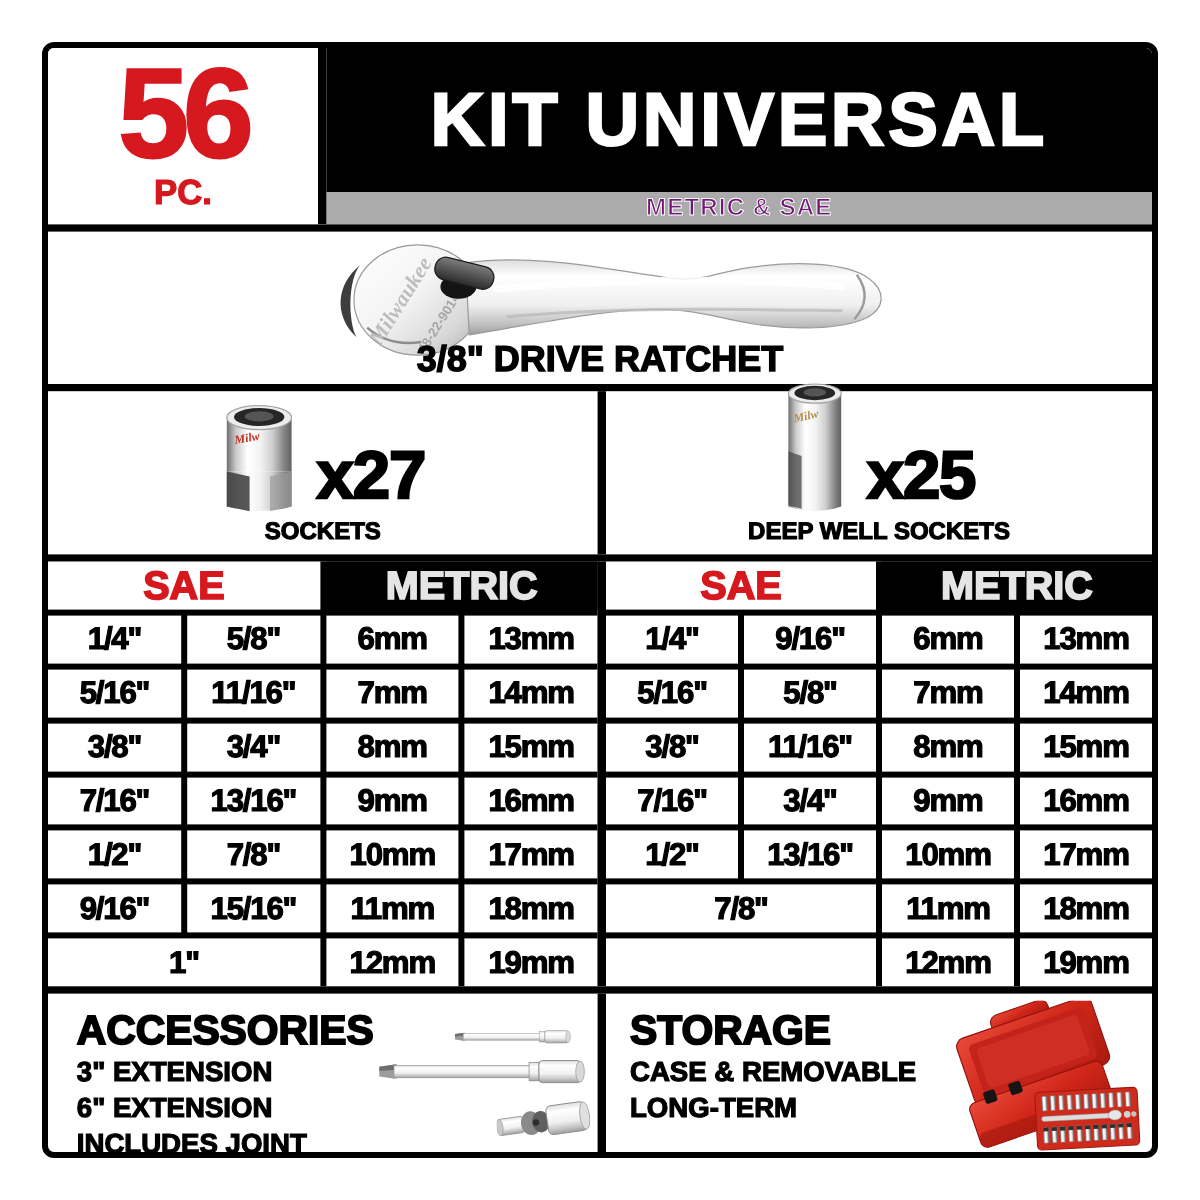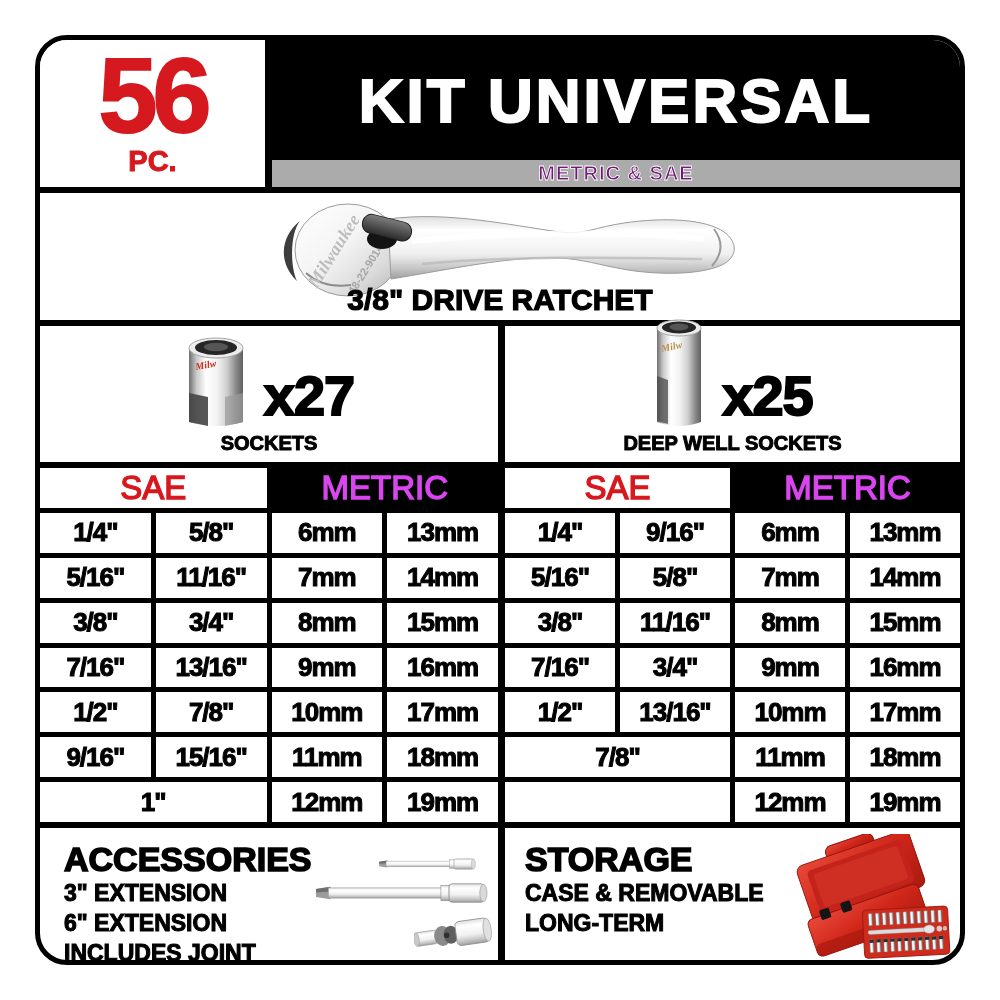--- a/index.html
+++ b/index.html
@@ -1,19 +1,19 @@
 <!DOCTYPE html>
 <html><head>
 <meta charset="utf-8">
 <style>
   html,body{margin:0;padding:0;background:#fff;}
   .page{position:relative;width:1000px;height:1000px;background:#fff;overflow:hidden;
         font-family:"Liberation Sans",sans-serif;color:#000;}
   .outer{position:absolute;left:35px;top:35px;width:930px;height:930px;box-sizing:border-box;
-         border:5px solid #000;border-radius:32px;overflow:hidden;background:#fff;}
+         border:5px solid #000;border-radius:10px;overflow:hidden;background:#fff;}
   
   .header-row{position:absolute;left:0;top:0;width:920px;height:147px;}
   .count-cell{position:absolute;left:0;top:0;width:232px;height:147px;box-sizing:border-box;
               border-right:7px solid #000;background:#fff;display:flex;flex-direction:column;
               align-items:center;justify-content:center;}
   .count-num{font-size:106px;font-weight:bold;color:#d6191f;line-height:.88;letter-spacing:-5px;
              -webkit-text-stroke:2px #d6191f;}
   .count-unit{font-size:29px;font-weight:bold;color:#d6191f;letter-spacing:0;margin-top:2px;
               -webkit-text-stroke:1px #d6191f;}
   .banner{position:absolute;left:232px;top:0;width:688px;height:147px;background:#000;}
@@ -40,24 +40,24 @@
             padding-bottom:6px;}
   .sock-label{text-align:center;font-size:20px;font-weight:bold;margin-top:2px;-webkit-text-stroke:1px #000;}
   .vdivider{position:absolute;left:458px;top:0;bottom:0;width:7px;background:#000;}
   
   .tables-row{position:absolute;left:0;top:422px;width:920px;height:360px;box-sizing:border-box;
               border-top:6px solid #000;}
   .size-table{position:absolute;top:0;height:354px;display:grid;grid-template-columns:repeat(4,1fr);
               grid-template-rows:40px repeat(7,1fr);gap:5px;background:#000;}
   .t-left{left:0;width:458px;}
   .t-right{left:465px;width:455px;}
-  .th{display:flex;align-items:center;justify-content:center;font-size:33px;font-weight:normal;
+  .th{display:flex;align-items:center;justify-content:center;font-size:33px;font-weight:bold;
       grid-column:span 2;-webkit-text-stroke:1.4px currentColor;}
   .th-sae{background:#fff;color:#d6191f;}
-  .th-metric{background:#000;color:#d946ef;}
+  .th-metric{background:#000;color:#e5e5e5;}
   .tcell{background:#fff;display:flex;align-items:center;justify-content:center;font-size:26px;
          font-weight:bold;letter-spacing:-1px;-webkit-text-stroke:1px #000;}
   .span2{grid-column:span 2;}
   
   .bottom-row{position:absolute;left:0;top:782px;width:920px;height:138px;box-sizing:border-box;
               border-top:6px solid #000;}
   .info-panel{position:absolute;top:0;bottom:0;}
   .info-left{left:0;width:458px;}
   .info-right{left:465px;width:455px;}
   .info-inner{padding:13px 0 0 24px;}

